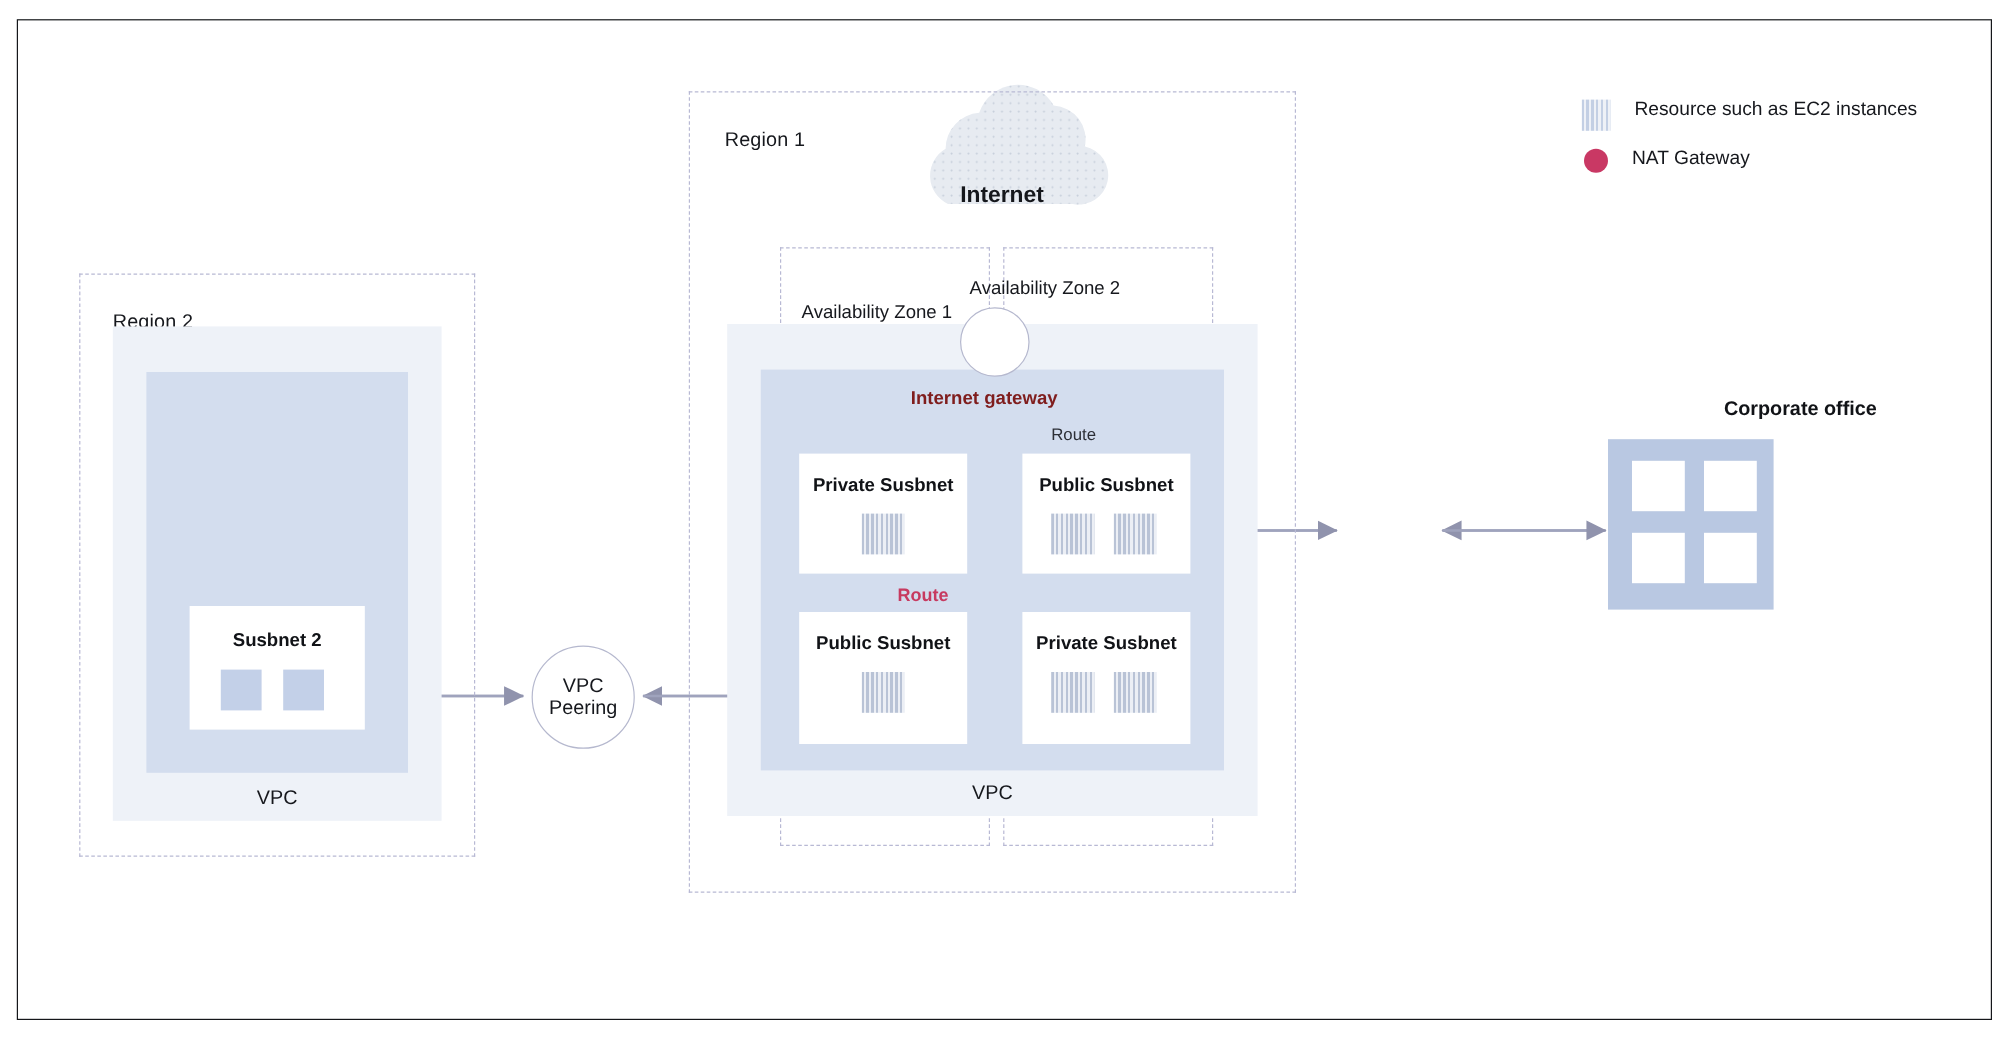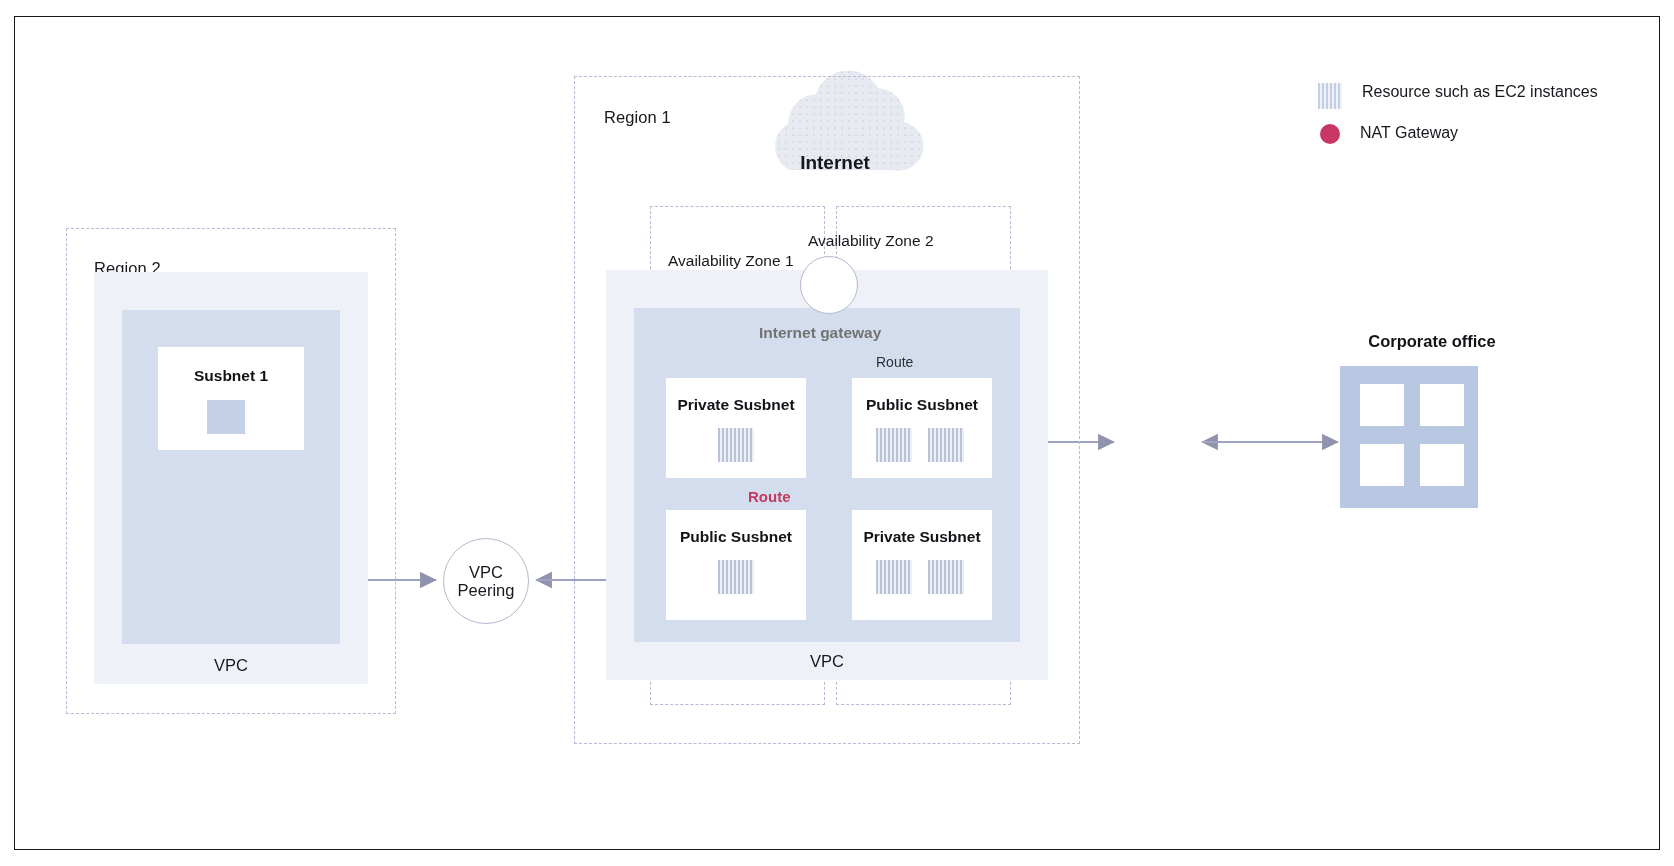--- a/index.html
+++ b/index.html
@@ -113,21 +113,21 @@
     text-align: center;
     font-size: 16.5px;
     color: #16181d;
     line-height: 1.12;
   }
 
   
   .lbl {
     position: absolute;
     font-size: 15.5px;
-    color: #737373;
+    color: #7f1d1d;
     white-space: nowrap;
   }
   .lbl-bold { font-weight: bold; }
   .lbl-route-gray { font-size: 14px; color: #2c2f36; }
   .lbl-route-red  { font-size: 15px; color: #c73a60; font-weight: bold; }
 
   
   .legend { position: absolute; }
   .legend-row {
     position: absolute;
@@ -163,21 +163,21 @@
   .office-tile {
     position: absolute;
     background: #ffffff;
     display: flex;
     align-items: center;
     justify-content: center;
   }
   .office-title {
     position: absolute;
     left: 0; right: 0;
-    text-align: center;
+    text-align: right;
     font-size: 16.5px;
     font-weight: bold;
     color: #111317;
     white-space: nowrap;
   }
 
   svg.overlay {
     position: absolute;
     left: 0; top: 0;
     width: 1674px; height: 866px;
@@ -337,25 +337,26 @@
     </div>
   </div>
 
   <div class="region" style="left:66px; top:228px; width:330px; height:486px;"></div>
   <div class="region-label" style="left:94px; top:243px;">Region 2</div>
 
   <div class="vpc-outer" style="left:94px; top:272px; width:274px; height:412px;"></div>
   <div class="vpc-inner" style="left:122px; top:310px; width:218px; height:334px;"></div>
   <div class="vpc-label" style="left:94px; top:656px; width:274px;">VPC</div>
 
-  <div class="subnet" style="left:158px; top:347px; width:146px; height:103px;">
-    <div class="subnet-title" style="top:20px;">Susbnet 1</div>
-    <div class="res-plain" style="left:49px; top:53px; width:38px; height:34px;"></div>
-  </div>
-
+
+  <div class="subnet" style="left:158px; top:505px; width:146px; height:103px;">
+    <div class="subnet-title" style="top:20px;">Susbnet 2</div>
+    <div class="res-plain" style="left:26px; top:53px; width:34px; height:34px;"></div>
+    <div class="res-plain" style="left:78px; top:53px; width:34px; height:34px;"></div>
+  </div>
 
   <div class="circ" style="left:443px; top:538px; width:86px; height:86px;">
     <div>
       <div>VPC</div>
       <div>Peering</div>
     </div>
   </div>
 
   <div class="region" style="left:574px; top:76px; width:506px; height:668px;"></div>
   <div class="region-label" style="left:604px; top:92px;">Region 1</div>

